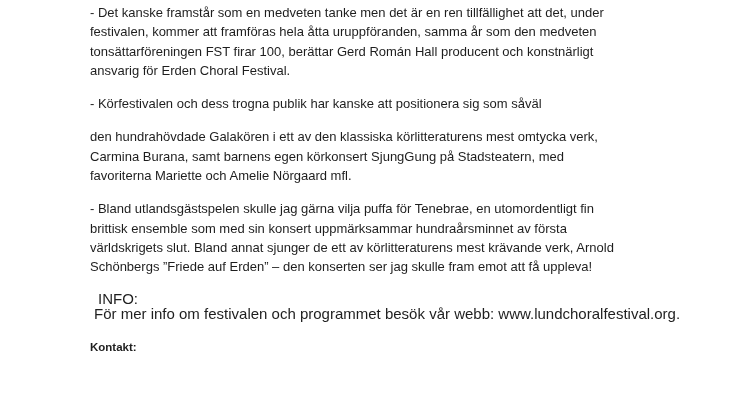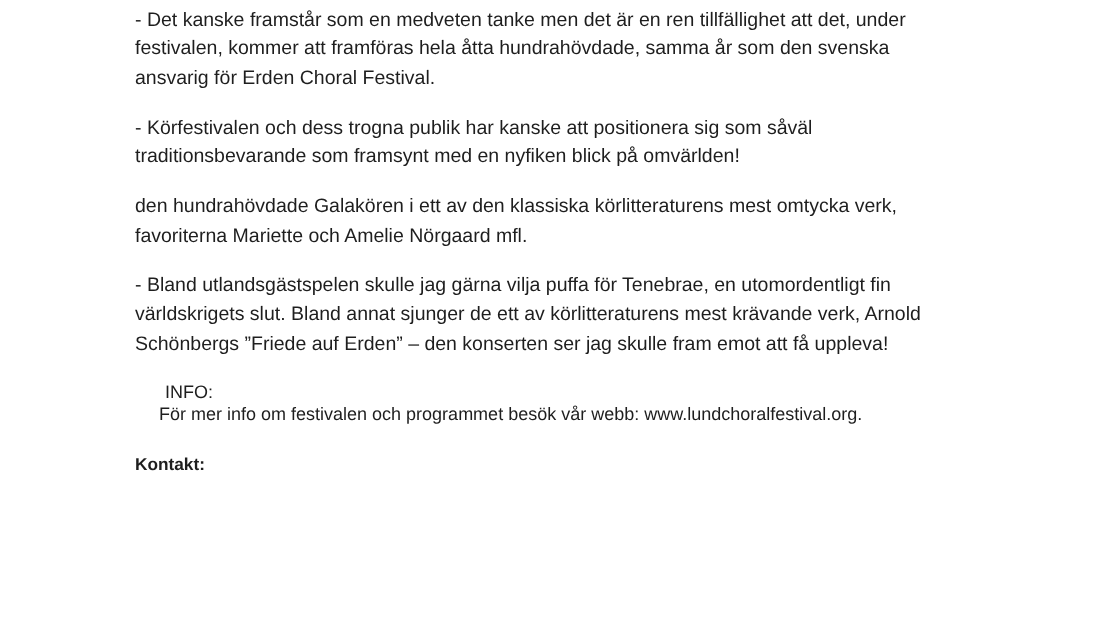--- a/index.html
+++ b/index.html
@@ -23,58 +23,60 @@
   }
   .para {
     font-size: 13px;
     line-height: 19.3px;
     margin: 0 0 14px 0;
   }
   .line {
     white-space: nowrap;
   }
   .info-block {
-    font-size: 12px;
+    font-size: 15px;
     line-height: 15px;
-    margin: 16px;
+    margin: 4px;
   }
   .info-heading {
     padding-left: 4px;
   }
   .contact-heading {
     font-size: 11.5px;
     line-height: 15px;
     font-weight: bold;
     margin-top: 19px;
     white-space: nowrap;
   }
 </style>
 </head>
 <body>
 
 <div class="page">
 
   <div class="para">
     <div class="line">- Det kanske framstår som en medveten tanke men det är en ren tillfällighet att det, under</div>
-    <div class="line">festivalen, kommer att framföras hela åtta hundrahövdade, samma år som den svenska</div>
+    <div class="line">festivalen, kommer att framföras hela åtta uruppföranden, samma år som den medveten</div>
+    <div class="line">tonsättarföreningen FST firar 100, berättar Gerd Román Hall producent och konstnärligt</div>
     <div class="line">ansvarig för Erden Choral Festival.</div>
   </div>
 
   <div class="para">
     <div class="line">- Körfestivalen och dess trogna publik har kanske att positionera sig som såväl</div>
-    <div class="line">traditionsbevarande som framsynt med en nyfiken blick på omvärlden!</div>
   </div>
 
   <div class="para">
     <div class="line">den hundrahövdade Galakören i ett av den klassiska körlitteraturens mest omtycka verk,</div>
+    <div class="line">Carmina Burana, samt barnens egen körkonsert SjungGung på Stadsteatern, med</div>
     <div class="line">favoriterna Mariette och Amelie Nörgaard mfl.</div>
   </div>
 
   <div class="para">
     <div class="line">- Bland utlandsgästspelen skulle jag gärna vilja puffa för Tenebrae, en utomordentligt fin</div>
+    <div class="line">brittisk ensemble som med sin konsert uppmärksammar hundraårsminnet av första</div>
     <div class="line">världskrigets slut. Bland annat sjunger de ett av körlitteraturens mest krävande verk, Arnold</div>
     <div class="line">Schönbergs ”Friede auf Erden” – den konserten ser jag skulle fram emot att få uppleva!</div>
   </div>
 
   <div class="info-block">
     <div class="line info-heading">INFO:</div>
     <div class="line">För mer info om festivalen och programmet besök vår webb: www.lundchoralfestival.org.</div>
   </div>
 
   <div class="contact-heading">Kontakt:</div>

